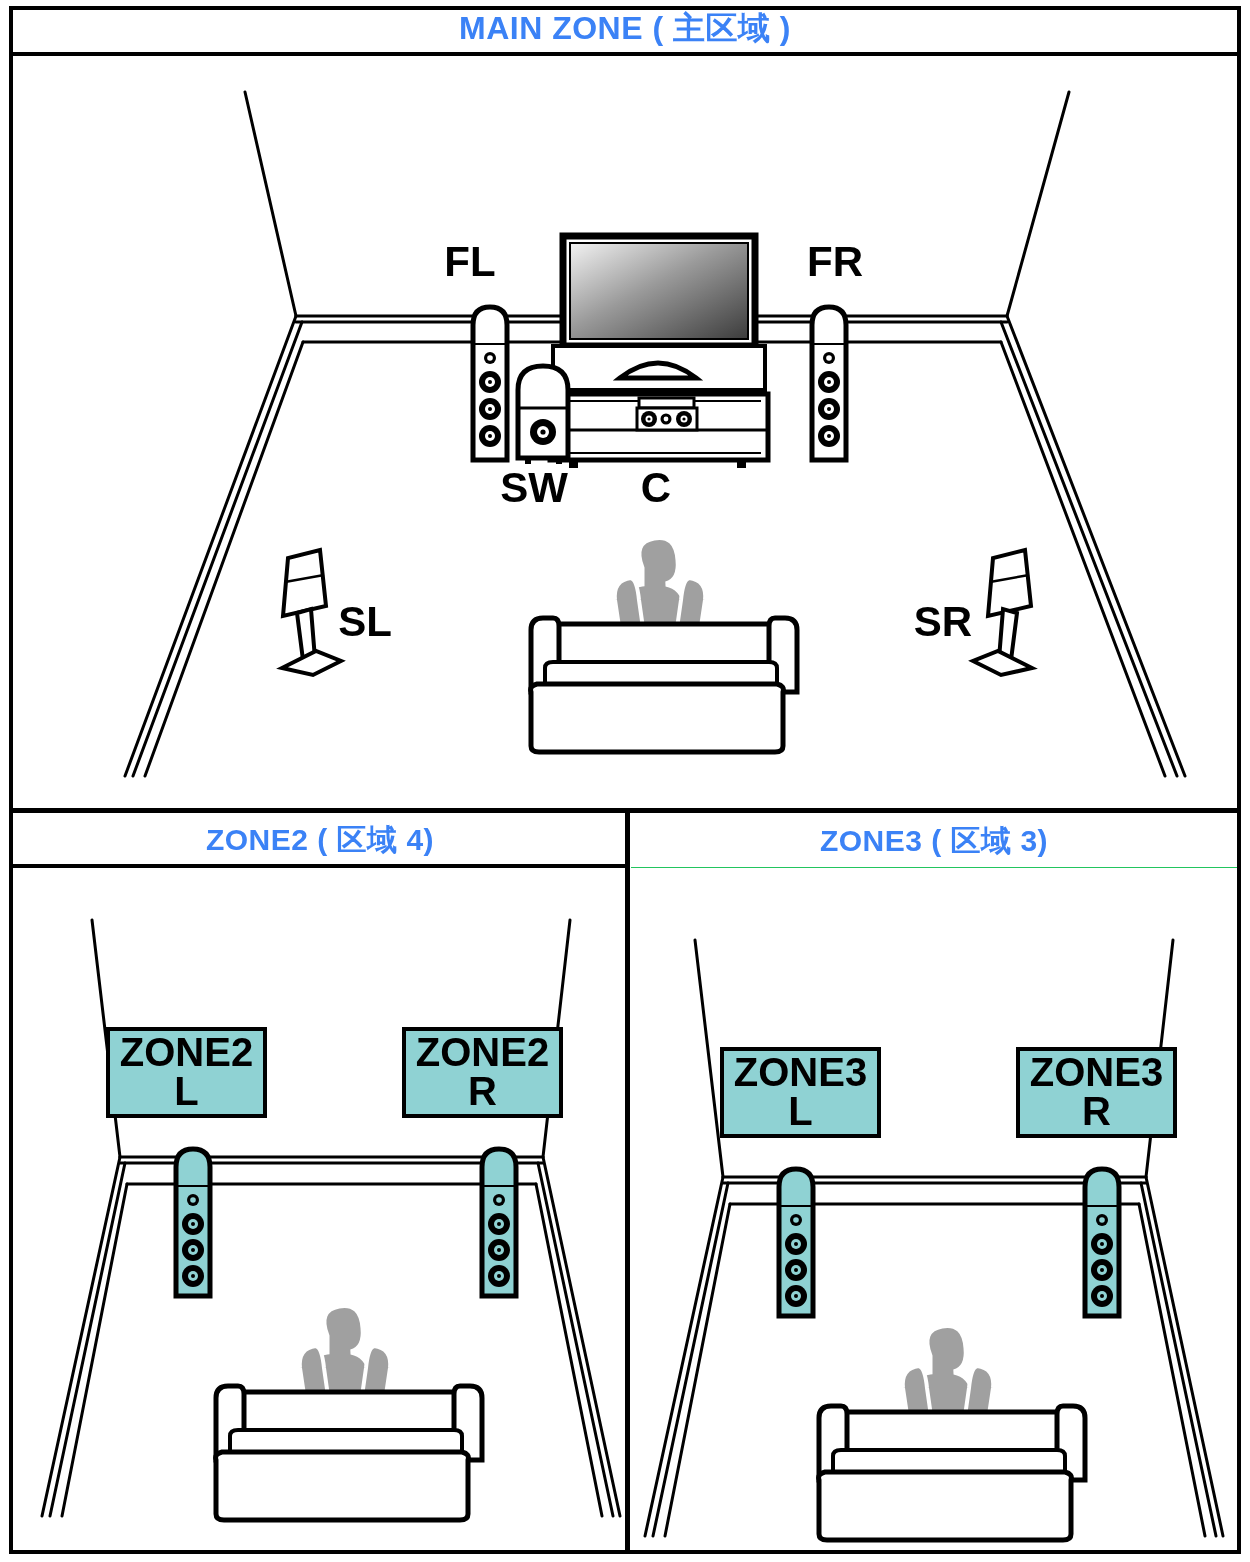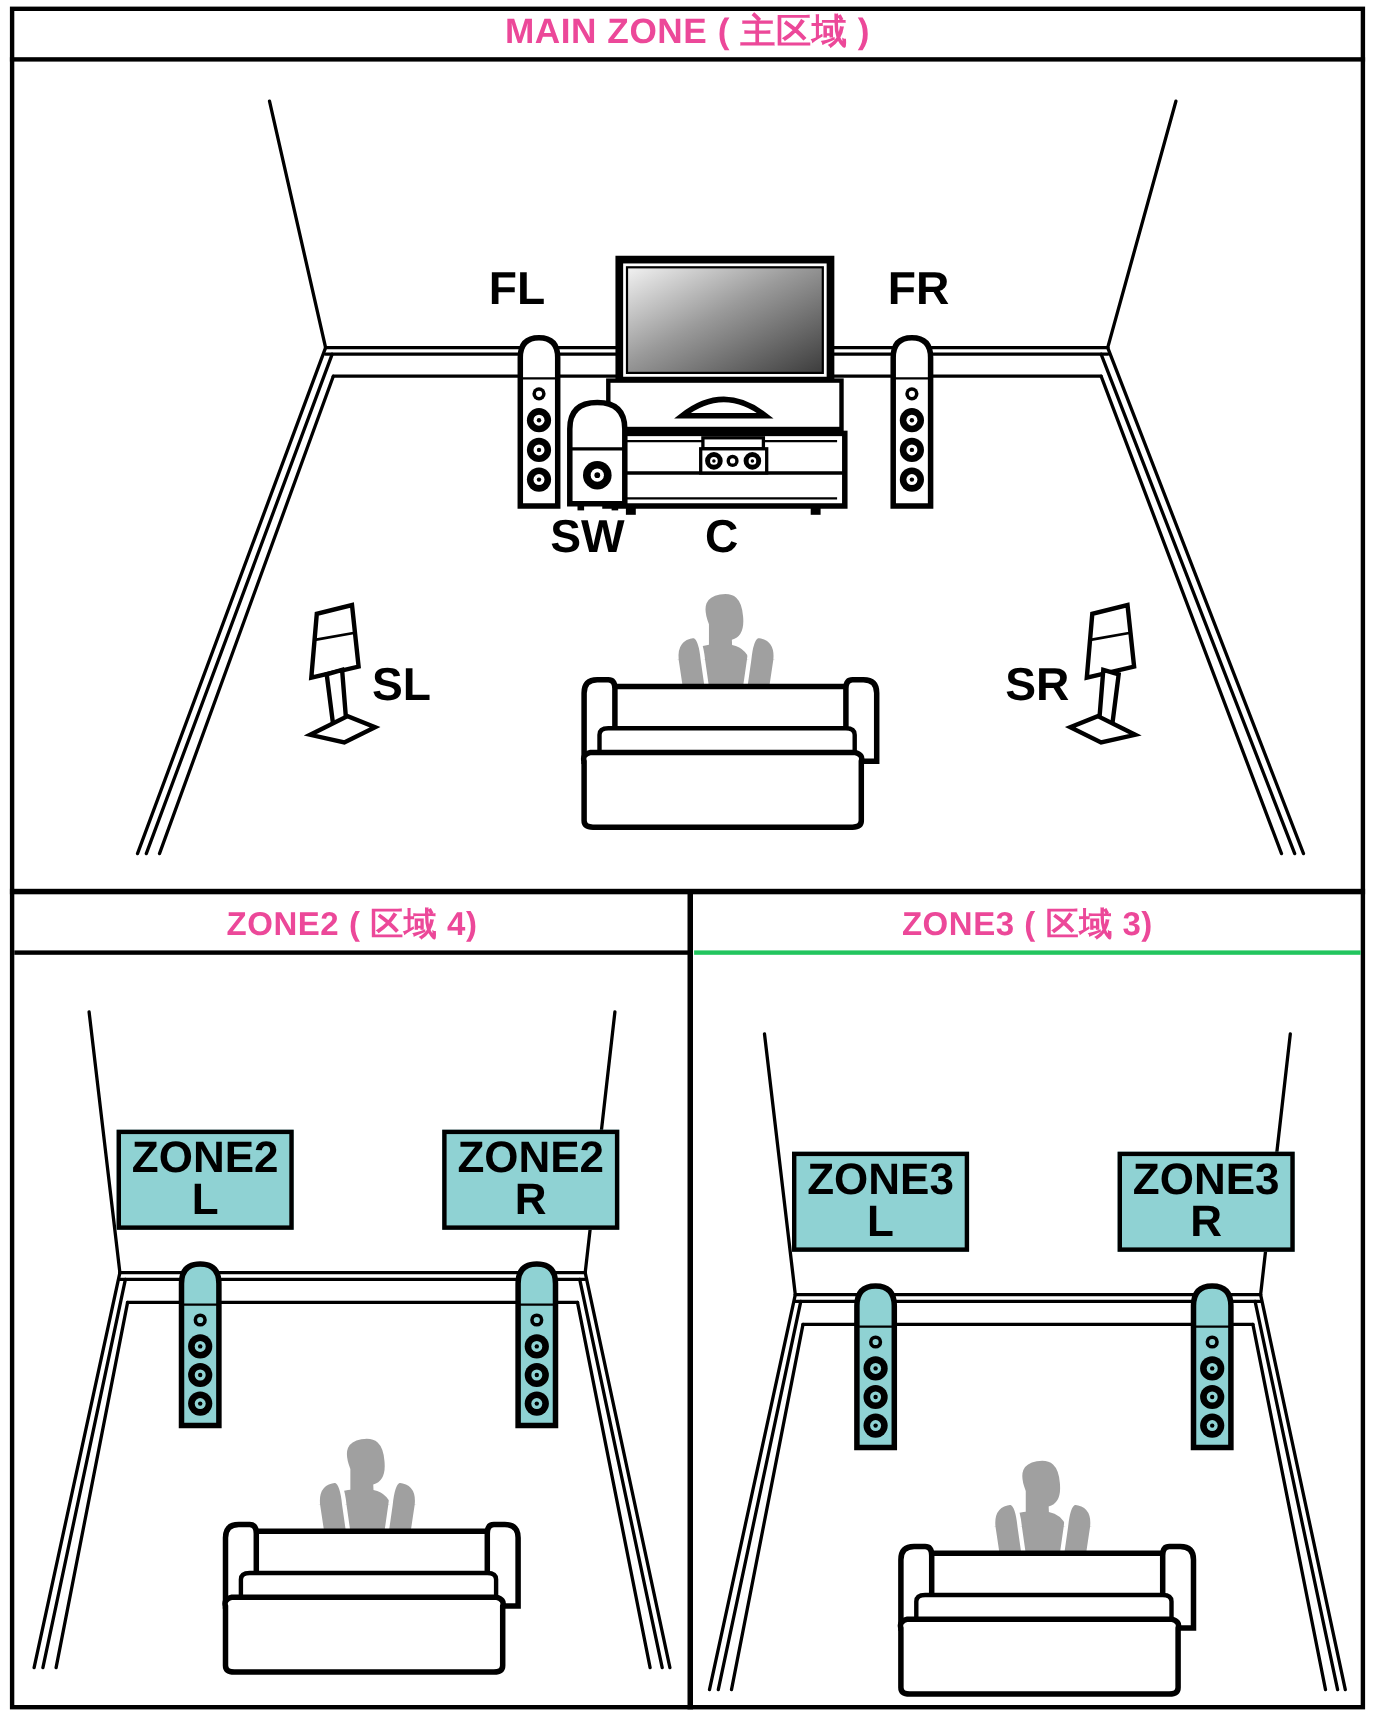--- a/index.html
+++ b/index.html
@@ -29,21 +29,21 @@
     box-sizing: border-box;
   }
   
   .hdr {
     position: absolute;
     display: flex;
     align-items: center;
     justify-content: center;
     font-weight: bold;
     letter-spacing: 0.5px;
-    color: #ec4899;
+    color: #3b82f6;
     box-sizing: border-box;
     white-space: nowrap;
   }
   #main-header {
     left: 9px;
     top: 6px;
     width: 1232px;
     height: 50px;
     font-size: 32px;
     border-bottom: 4px solid #000;
@@ -55,21 +55,21 @@
     height: 52px;
     font-size: 30px;
     border-bottom: 4px solid #000;
   }
   #zone3-header {
     left: 631px;
     top: 816px;
     width: 606px;
     height: 52px;
     font-size: 30px;
-    border-bottom: 4px solid #22c55e;
+    border-bottom: 1px solid #22c55e;
   }
   
   #hbar-zones {
     position: absolute;
     left: 9px;
     top: 808px;
     width: 1232px;
     height: 5px;
     background: #000;
   }
@@ -80,21 +80,21 @@
     width: 5px;
     height: 742px;
     background: #000;
   }
   
   .panel {
     position: absolute;
     overflow: hidden;
   }
   #main-panel  { left: 13px;  top: 60px;  width: 1224px; height: 748px; padding-left: 32px; }
-  #zone2-panel { left: 13px;  top: 868px; width: 612px;  height: 686px; }
+  #zone2-panel { left: 13px;  top: 868px; width: 612px;  height: 686px; padding-left: 11px; }
   #zone3-panel { left: 631px; top: 868px; width: 606px;  height: 686px; margin-top: 20px; }
 
   .svgroom { display: block; width: 100%; height: 100%; }
 
   
   .zlabel {
     position: absolute;
     border: 4px solid #000;
     box-sizing: border-box;
     display: flex;

